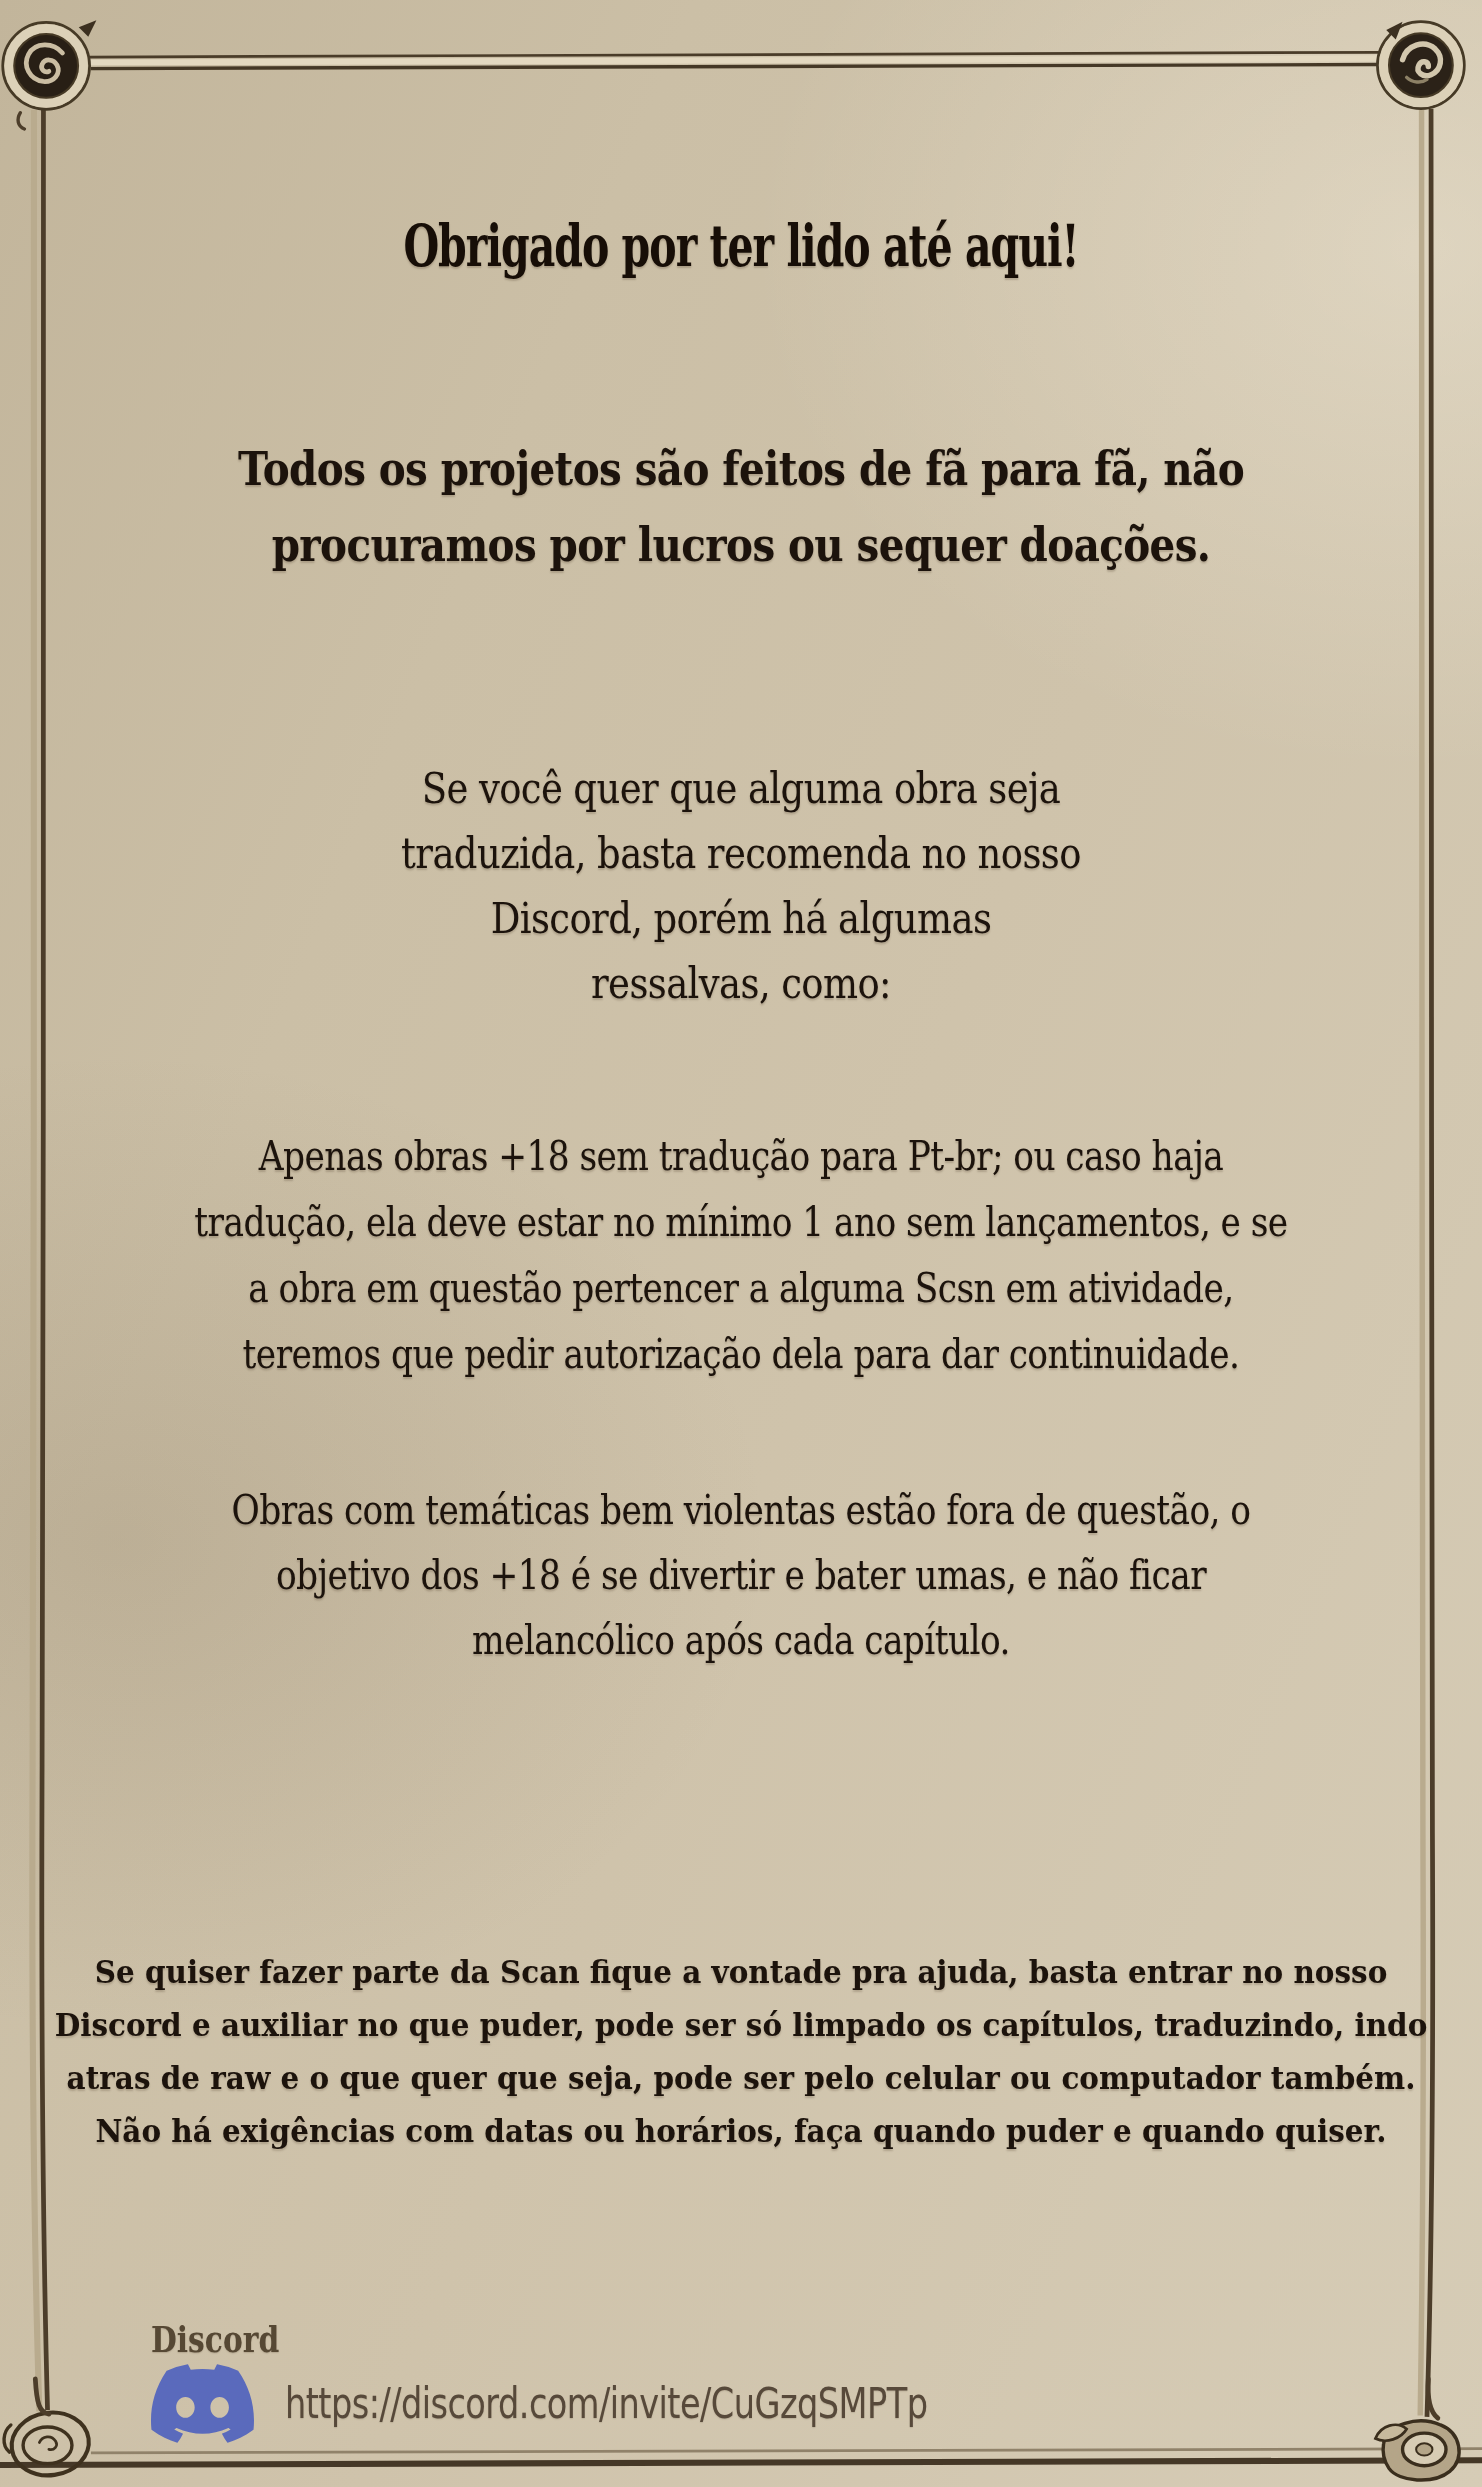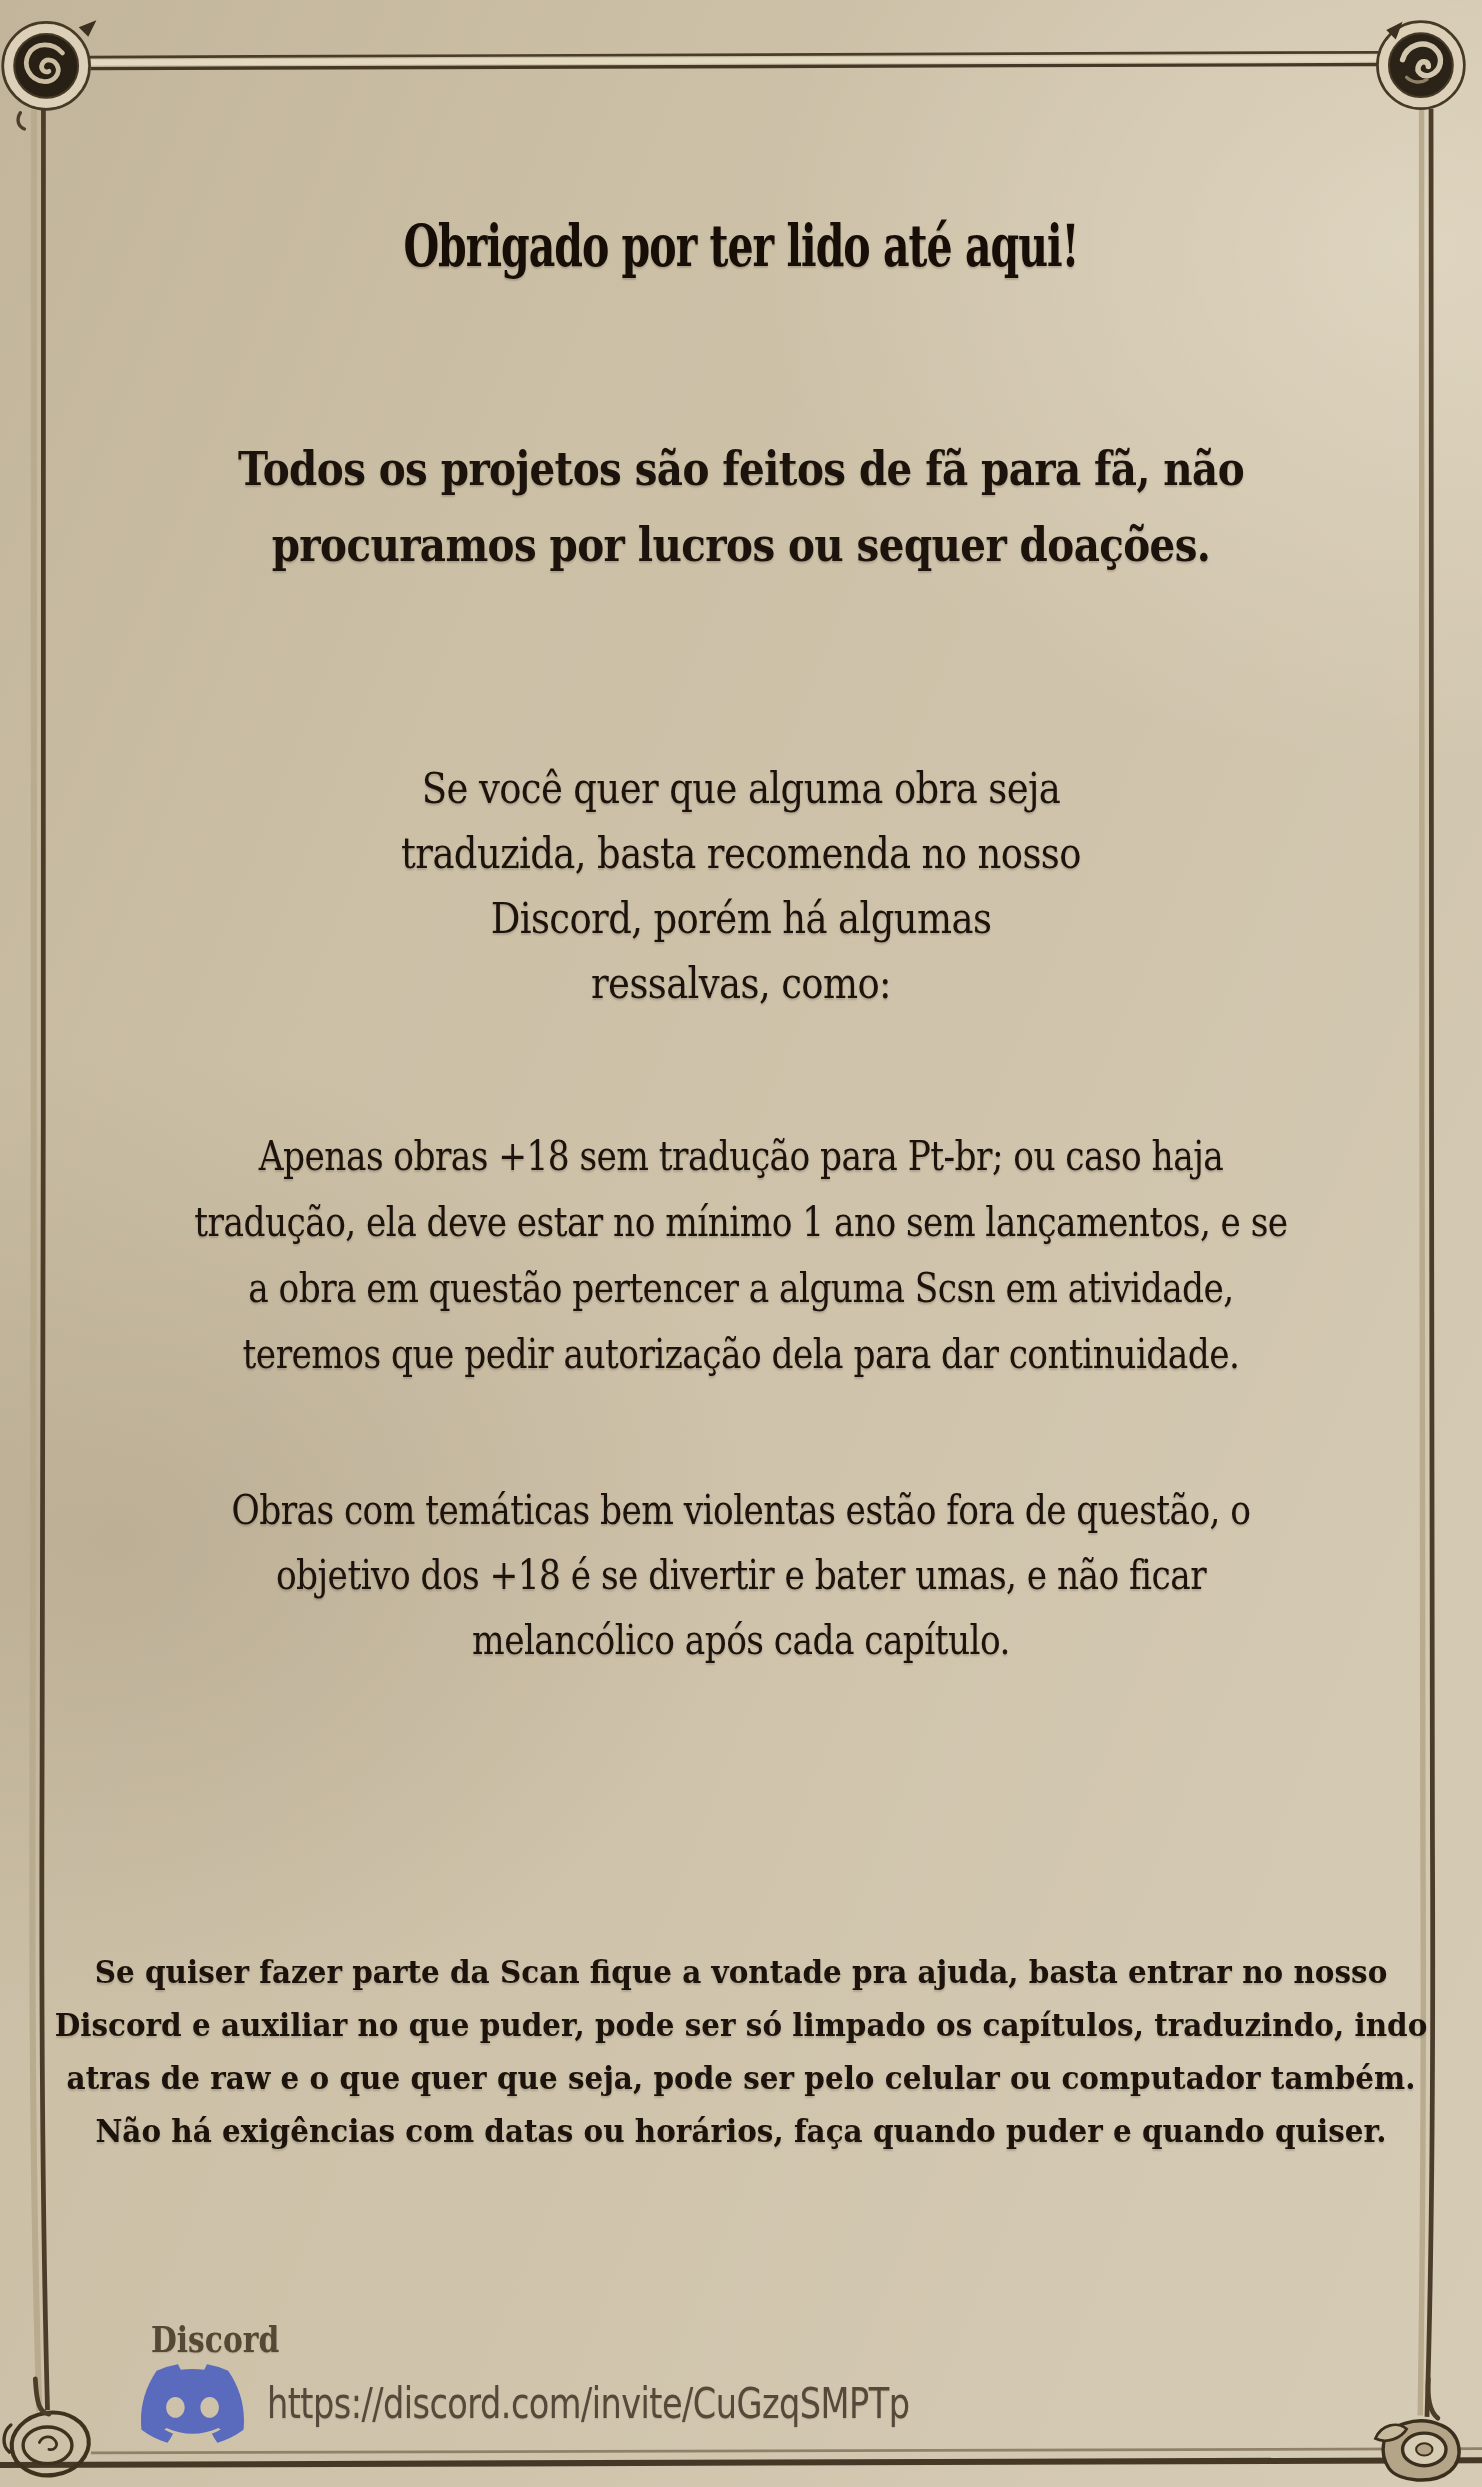--- a/index.html
+++ b/index.html
@@ -32,22 +32,22 @@
          transform:scaleX(.84);transform-origin:50% 0;}
   .recruit{top:1915px;font-size:31px;font-weight:bold;line-height:53px;
          transform:scaleX(.95);transform-origin:50% 0;}
   .discord-label{
     position:absolute;left:151px;top:2319px;
     font-size:35px;font-weight:bold;color:#564834;
     transform:scaleX(.85);transform-origin:0 0;
     text-shadow:0 1.4px 1.4px rgba(62,46,28,.18);
   }
   .discord-row{
-    position:absolute;left:141px;top:2352px;
-    display:flex;align-items:center;gap:23px;
+    position:absolute;left:151px;top:2352px;
+    display:flex;align-items:center;gap:31px;
   }
   .discord-row svg{display:block;}
   .invite-url{
     font-family:"DejaVu Sans","Liberation Sans",sans-serif;
     font-size:42px;color:#57493a;letter-spacing:-0.7px;
     transform:scaleX(.80);transform-origin:0 50%;
     white-space:nowrap;
     text-shadow:0 1.4px 1.4px rgba(62,46,28,.15);
   }
 </style>

